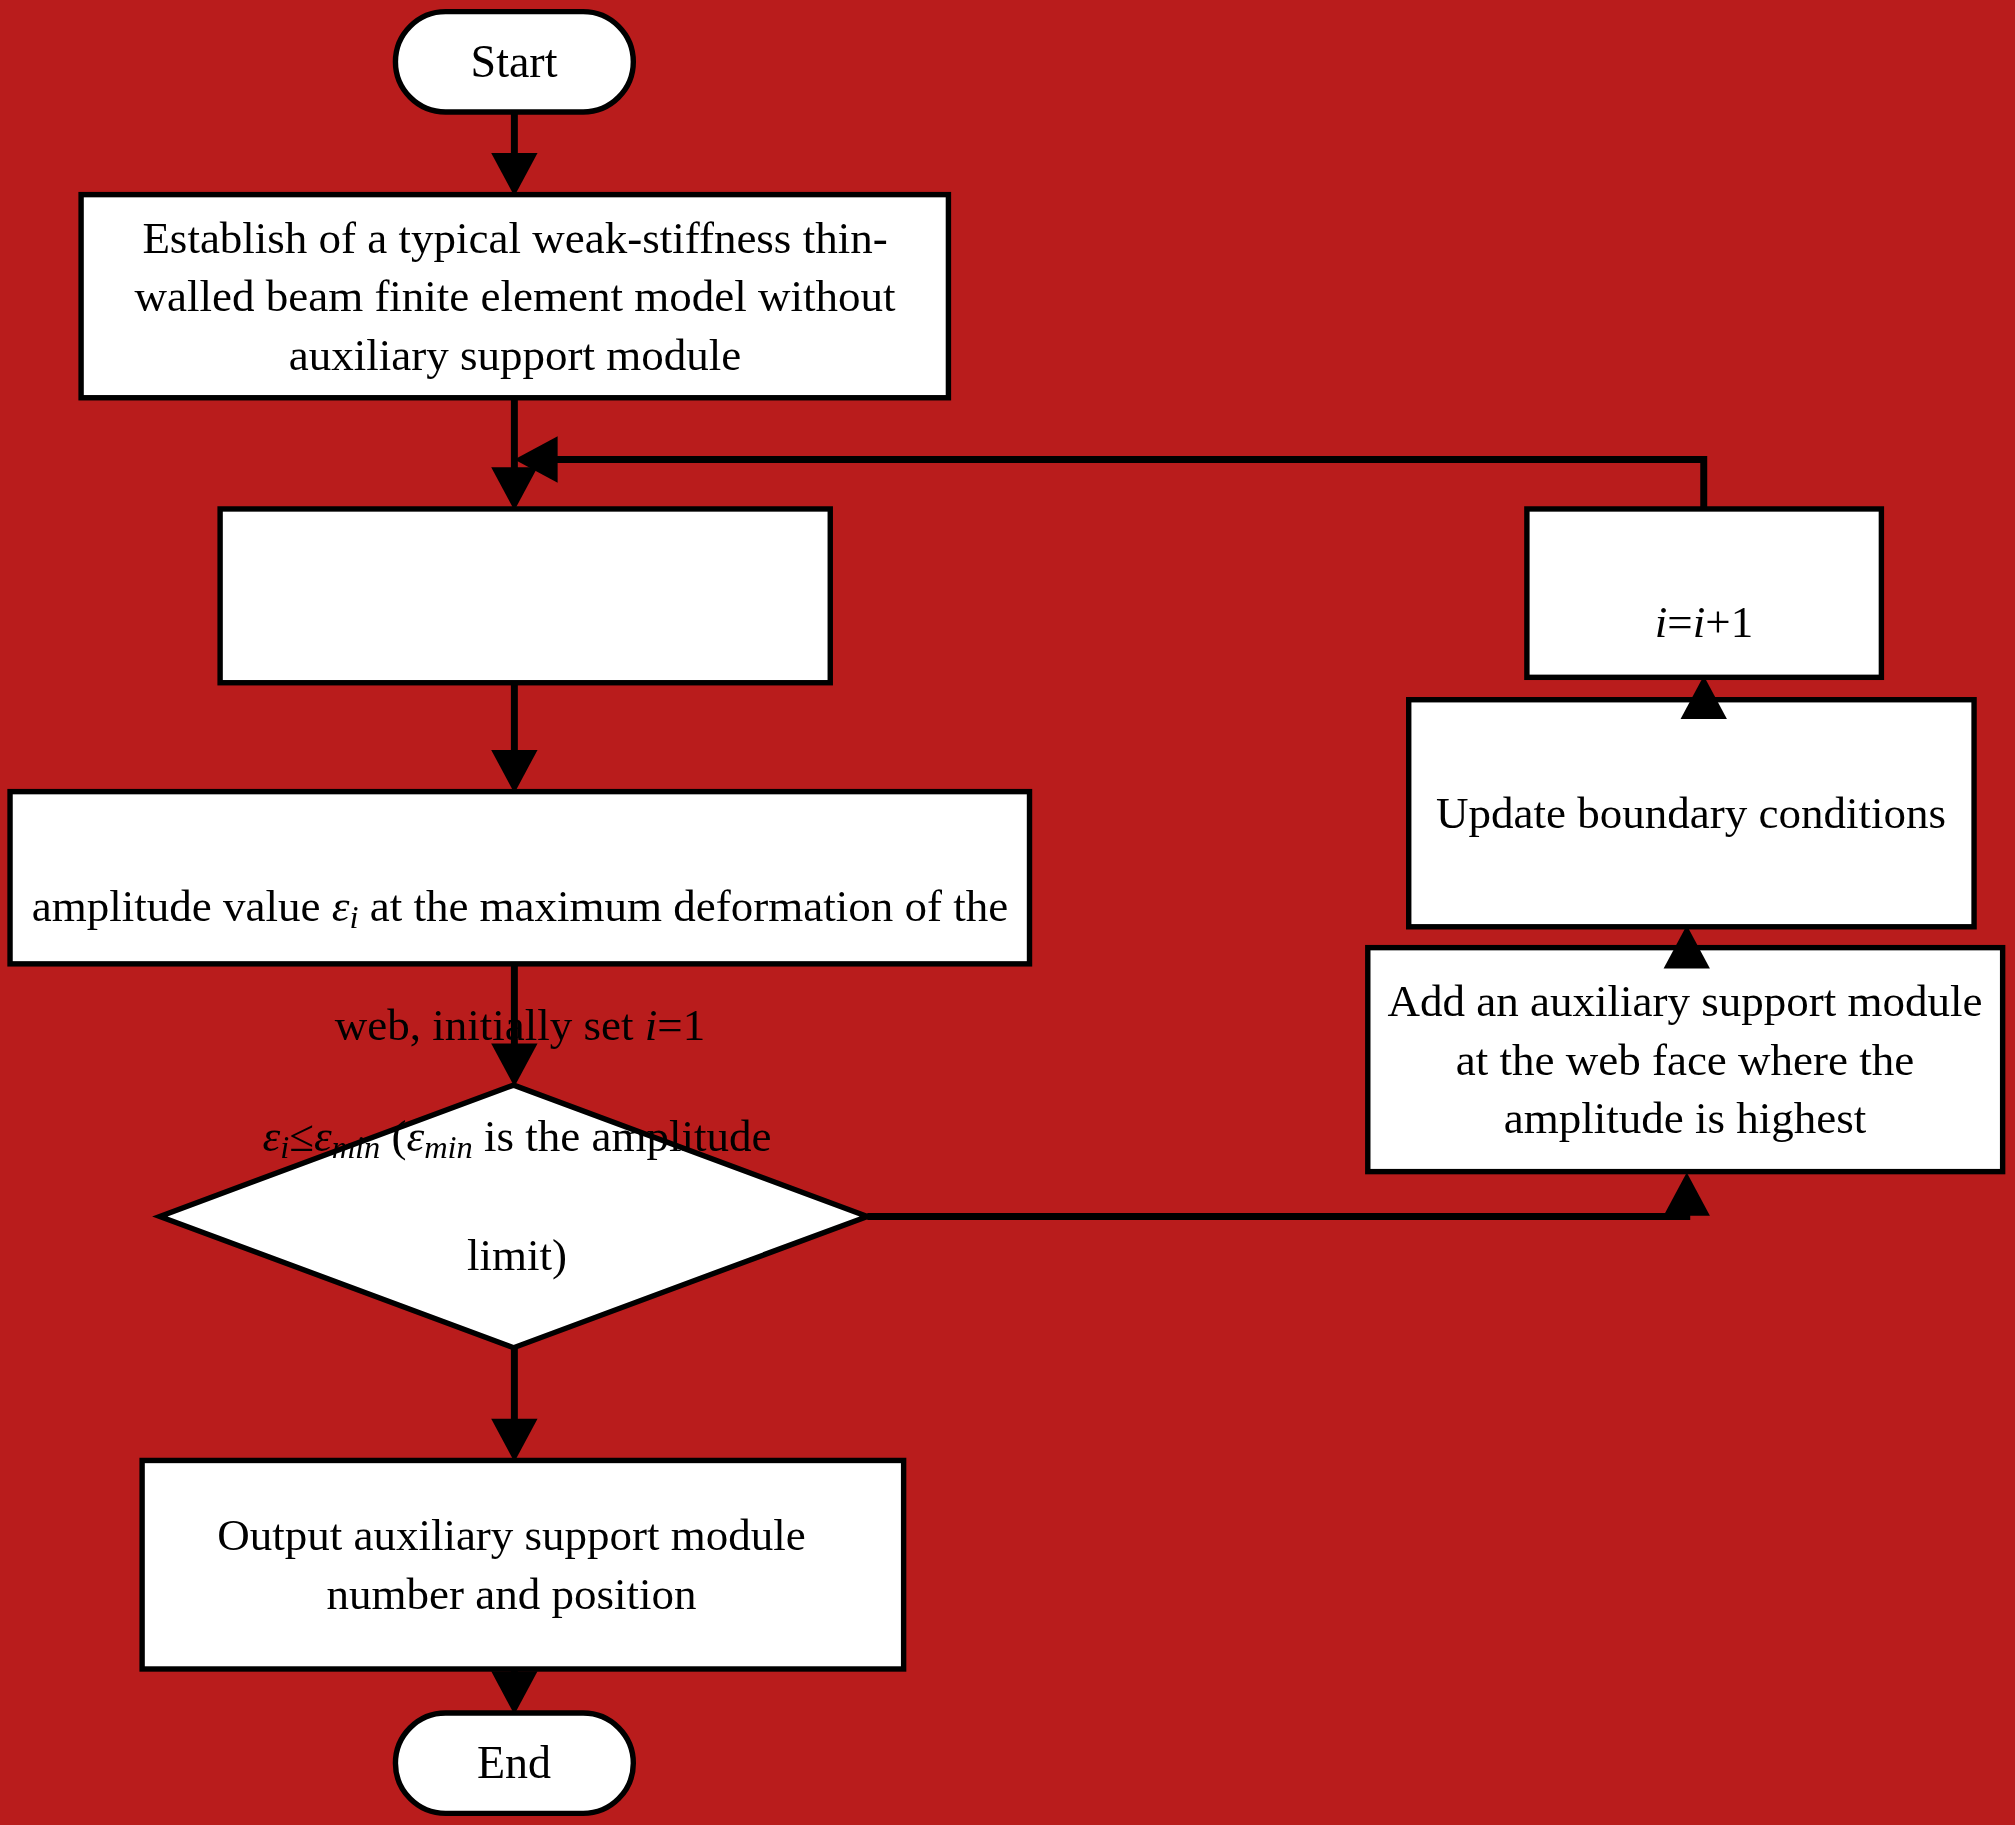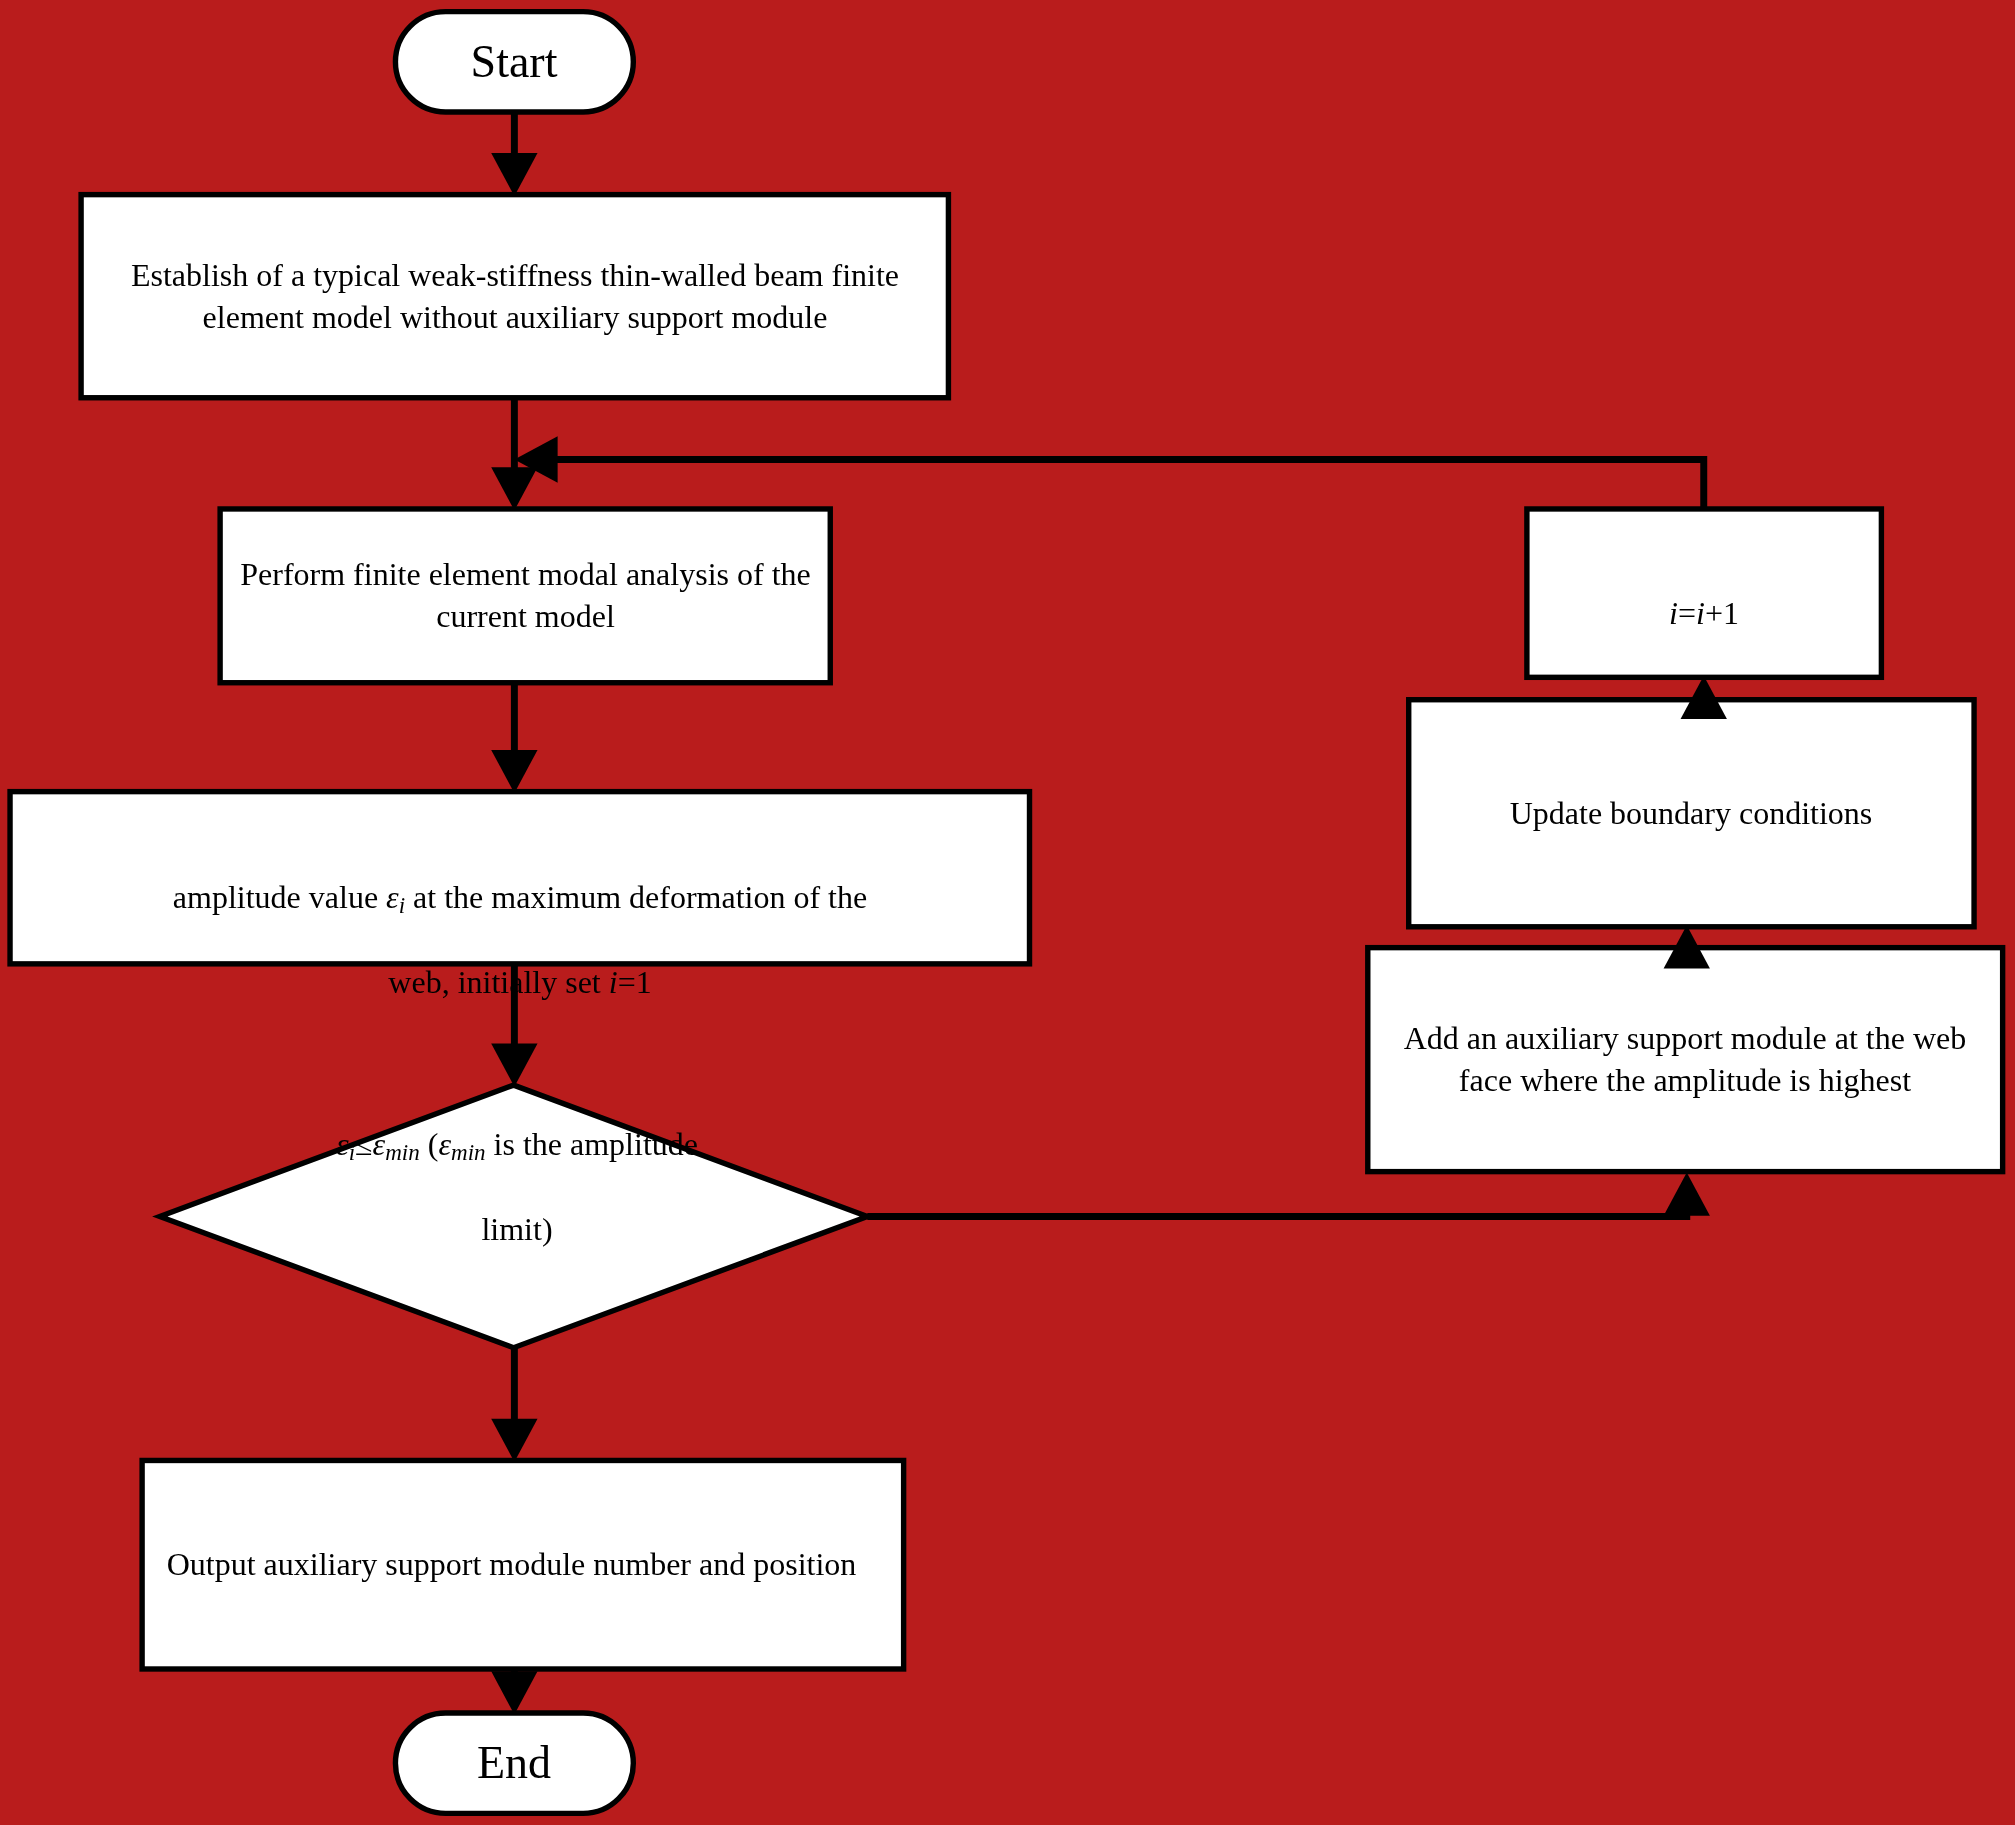--- a/index.html
+++ b/index.html
@@ -38,21 +38,21 @@
     stroke: none;
   }
   .node-label {
     position: absolute;
     display: flex;
     align-items: center;
     justify-content: center;
     text-align: center;
     color: #000000;
     line-height: 1.30;
-    font-size: 32px;
+    font-size: 45px;
     white-space: pre-line;
     pointer-events: none;
   }
   .node-label.terminal {
     font-size: 46px;
   }
   .lbl-inner { width: 100%; }
   .math-i { font-style: italic; }
   .math-eps { font-style: italic; font-family: "Liberation Serif","DejaVu Serif",serif; }
   .sub { font-size: 0.72em; font-style: italic; vertical-align: -0.22em; }
@@ -137,23 +137,20 @@
   </svg>
 
   <div class="node-label terminal" style="left:395px; top:11.6px; width:238px; height:100px;">
     <span class="lbl-inner">Start</span>
   </div>
 
   <div class="node-label" style="left:97px; top:195px; width:836px; height:203px;">
     <span class="lbl-inner">Establish of a typical weak-stiffness thin-walled beam finite element model without auxiliary support module</span>
   </div>
 
-  <div class="node-label" style="left:232px; top:509px; width:587px; height:174px;">
-    <span class="lbl-inner">Perform finite element modal analysis of the current model</span>
-  </div>
 
   <div class="node-label" style="left:18px; top:792px; width:1004px; height:172px;">
     <span class="lbl-inner">
       <br>
       <span>amplitude value  </span><span class="math-eps">ε</span><span class="sub">i</span><span> at the maximum deformation of the</span><br>
       <span>web, initially set </span><span class="math-i">i</span><span>=1</span>
     </span>
   </div>
 
   <div class="node-label" style="left:212px; top:1097px; width:610px; height:139px;">

